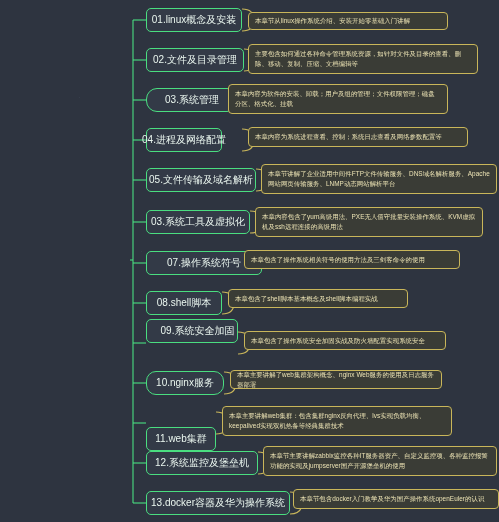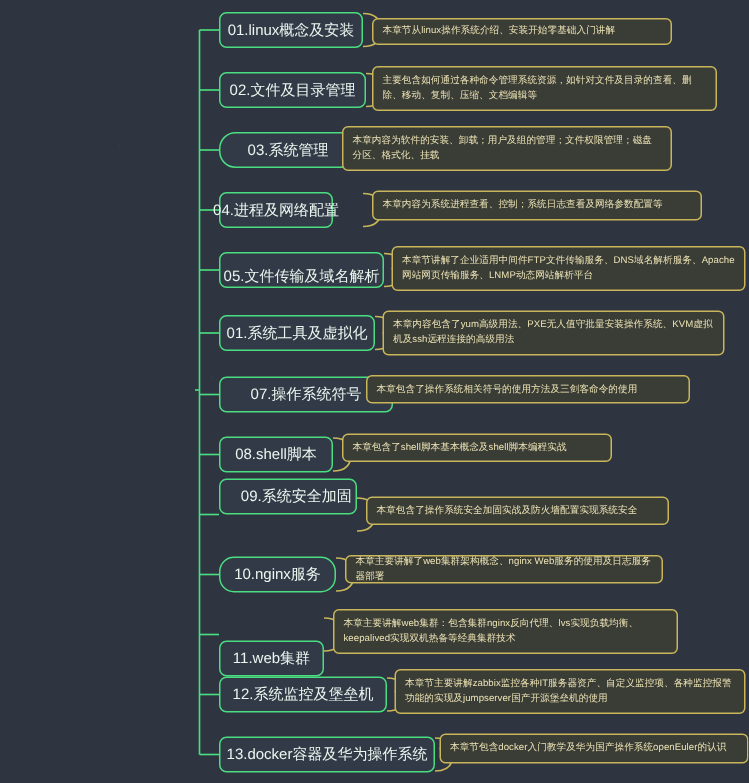--- a/index.html
+++ b/index.html
@@ -142,28 +142,28 @@
       </div>
       <div class="desc" style="top: 84px; left: 228px; width: 220px; height: 30px;">
         <span>本章内容为软件的安装、卸载；用户及组的管理；文件权限管理；磁盘分区、格式化、挂载</span>
       </div>
       <div class="topic" style="top: 128px; width: 76px;">
         <span>04.进程及网络配置</span>
       </div>
       <div class="desc" style="top: 127px; left: 248px; width: 220px; height: 20px;">
         <span>本章内容为系统进程查看、控制；系统日志查看及网络参数配置等</span>
       </div>
-      <div class="topic" style="top: 168px; width: 110px; align-items: flex-end;">
+      <div class="topic" style="top: 168px; width: 110px;">
         <span>05.文件传输及域名解析</span>
       </div>
       <div class="desc" style="top: 164px; left: 261px; width: 236px; height: 30px;">
         <span>本章节讲解了企业适用中间件FTP文件传输服务、DNS域名解析服务、Apache网站网页传输服务、LNMP动态网站解析平台</span>
       </div>
       <div class="topic" style="top: 210px; width: 104px;">
-        <span>01.系统工具及虚拟化</span>
+        <span>03.系统工具及虚拟化</span>
       </div>
       <div class="desc" style="top: 207px; left: 255px; width: 228px; height: 30px;">
         <span>本章内容包含了yum高级用法、PXE无人值守批量安装操作系统、KVM虚拟机及ssh远程连接的高级用法</span>
       </div>
       <div class="topic" style="top: 251px; width: 116px;">
         <span>07.操作系统符号</span>
       </div>
       <div class="desc" style="top: 250px; left: 244px; width: 216px; height: 19px;">
         <span>本章包含了操作系统相关符号的使用方法及三剑客命令的使用</span>
       </div>

